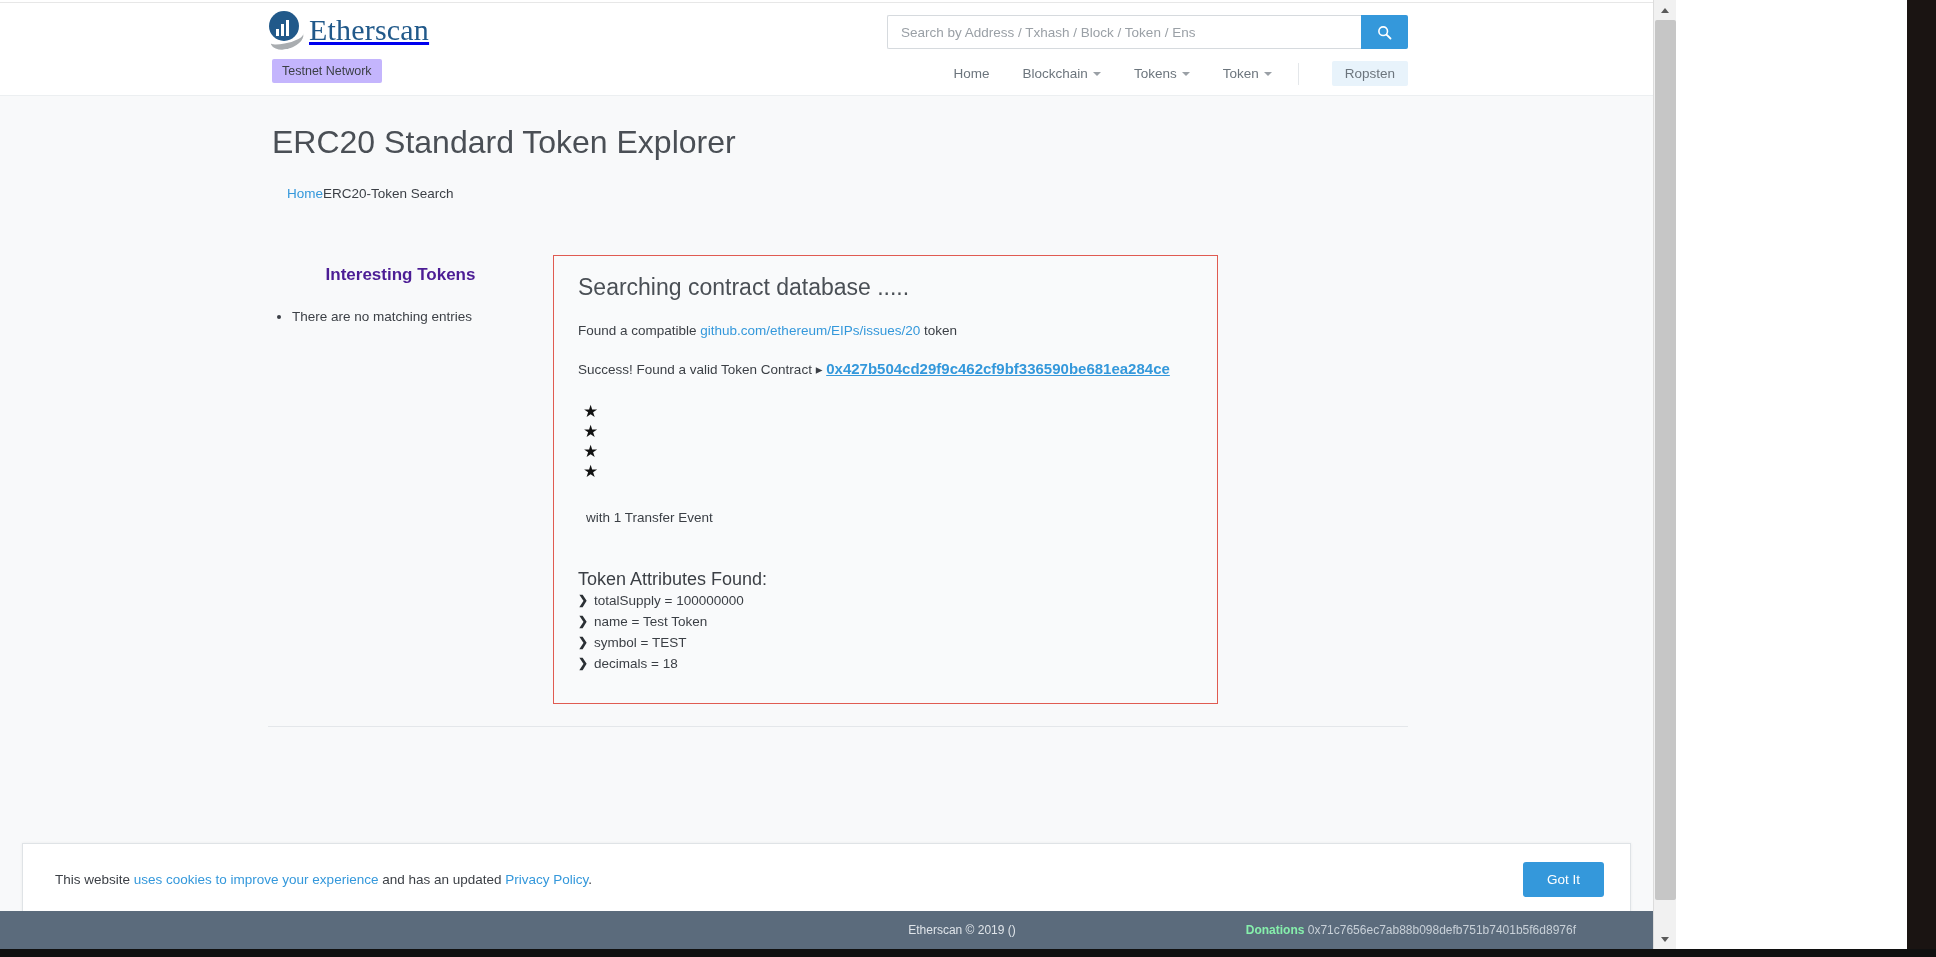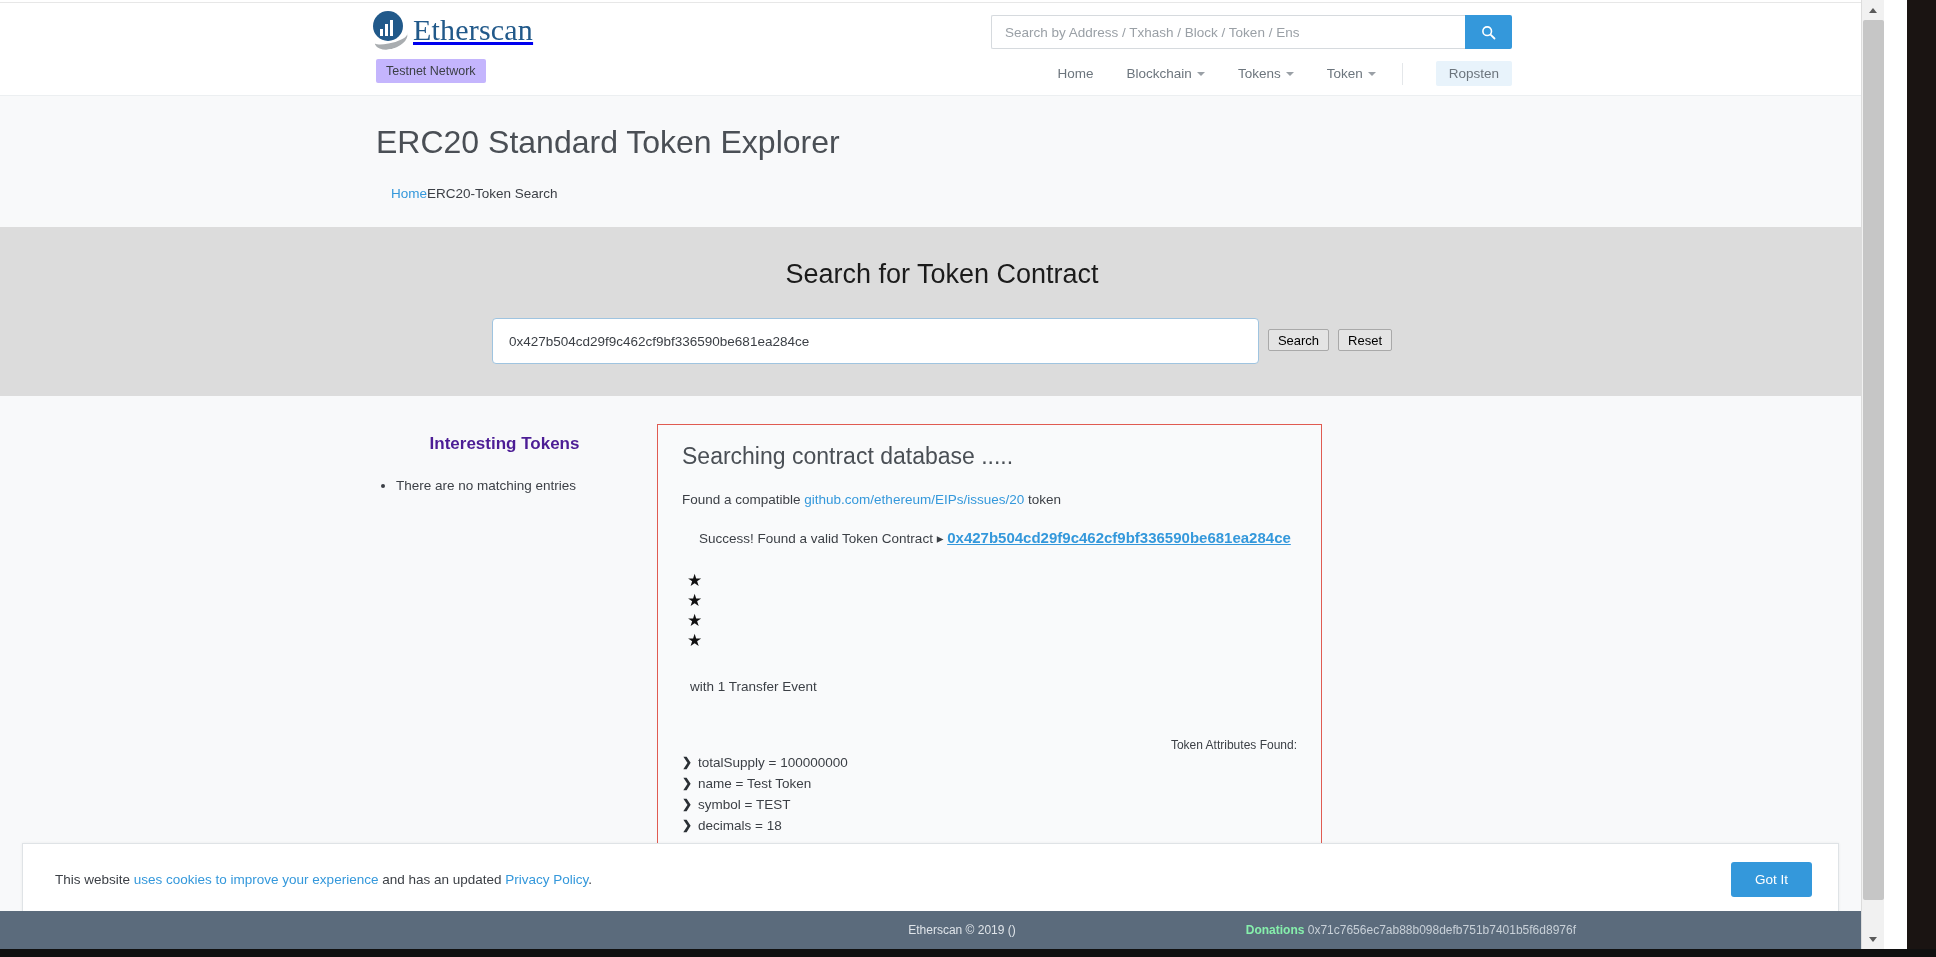--- a/index.html
+++ b/index.html
@@ -9,21 +9,21 @@
     font-family:"Liberation Sans", sans-serif;
     background:#000;
     overflow:hidden;
   }
   .desktop-bg { position:absolute; inset:0; background:#1a1412; }
   .browser {
     position:absolute; left:0; top:0; width:1907px; height:949px;
     background:#fff; overflow:hidden;
   }
   .page {
-    position:absolute; left:0; top:0; width:1884px; height:949px;
+    position:absolute; left:0; top:0; width:1676px; height:949px;
     background:#f8f9fa; overflow:hidden;
   }
 
   
   .scrollbar {
     position:absolute; right:0; top:0; width:23px; height:949px;
     background:#f1f1f1; border-left:1px solid #dcdcdc;
   }
   .sb-btn { width:23px; height:20px; background:#f1f1f1; position:relative; }
   .sb-btn::after {
@@ -136,30 +136,30 @@
   .col-left li { font-size:13.5px; color:#3b3f45; line-height:1.8; }
 
   .col-right { flex:1; padding-left:20px; }
   .resultbox {
     border:1px solid #e05b51; background:#f9fafb;
     padding:18px 24px 26px 24px; width:665px; min-height:386px;
   }
   .rb-title { font-size:23px; color:#4a4f55; font-weight:normal; margin:0 0 22px 0; }
   .rb-line { font-size:13.5px; color:#3b3f45; margin-bottom:22px; }
   .rb-line a { color:#3498db; text-decoration:none; }
-  .rb-success { font-size:13.5px; color:#3b3f45; margin:0 0 26px 17px; }
+  .rb-success { font-size:13.5px; color:#3b3f45; margin:0 0 26px 0; }
   .rb-success .addr { color:#3498db; font-weight:bold; font-size:15px; }
   .rb-success .arrow { color:#3b3f45; }
 
   .stars { margin:0 0 0 5px; }
   .star { color:#111; font-size:17px; line-height:1.0; display:block; margin-bottom:3px; }
 
   .rb-transfer { font-size:13.5px; color:#3b3f45; margin:30px 0 0 8px; }
   .rb-attrs { margin-top:44px; }
-  .rb-attrs .hdr { font-size:12px; color:#3b3f45; margin-bottom:3px;text-align:right; }
+  .rb-attrs .hdr { font-size:18px; color:#3b3f45; margin-bottom:3px; }
   .attr-row { font-size:13.5px; color:#3b3f45; line-height:1.18; margin-bottom:5px; display:flex; gap:6px;}
   .attr-chev { color:#2b3035; font-weight:bold; font-size:12px; }
 
   .divider { border-top:1px solid #e4e7ea; margin:22px 0 0; width:1140px; }
 
   
   .cookie {
     position:absolute; left:22px; right:45px; bottom:34px;
     background:#fff; border:1px solid #dfe3e6;
     height:72px; display:flex; align-items:center; padding:0 26px 0 32px;
@@ -250,30 +250,20 @@
 
     <div class="titleband">
       <div class="container">
         <h1 class="page-title">ERC20 Standard Token Explorer</h1>
         <div class="breadcrumb">
           <a href="#">Home</a><span>ERC20-Token Search</span>
         </div>
       </div>
     </div>
 
-    <div class="searchpanel">
-      <h2 class="sp-title">Search for Token Contract</h2>
-      <div class="sp-row">
-        <input class="sp-input" type="text" value="0x427b504cd29f9c462cf9bf336590be681ea284ce" style="">
-        <div class="sp-btns">
-          <button class="btn-plain">Search</button>
-          <button class="btn-plain">Reset</button>
-        </div>
-      </div>
-    </div>
 
     <div class="content">
       <div class="container">
         <div class="grid">
 
           <div class="col-left">
             <h3>Interesting Tokens</h3>
             <ul>
               <li>There are no matching entries</li>
             </ul>

